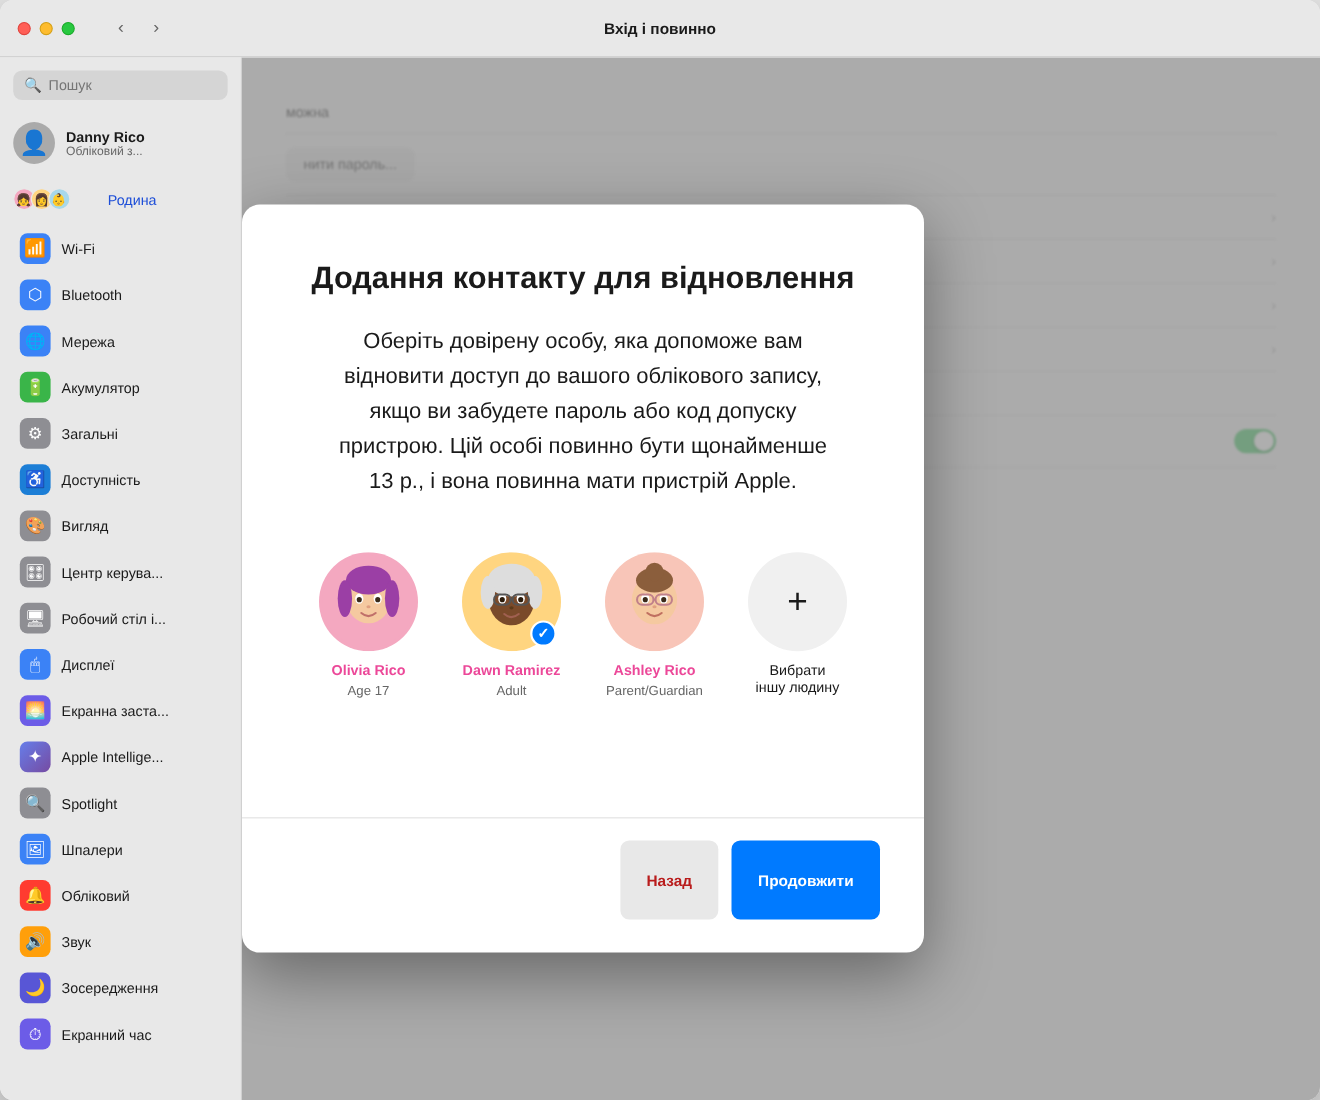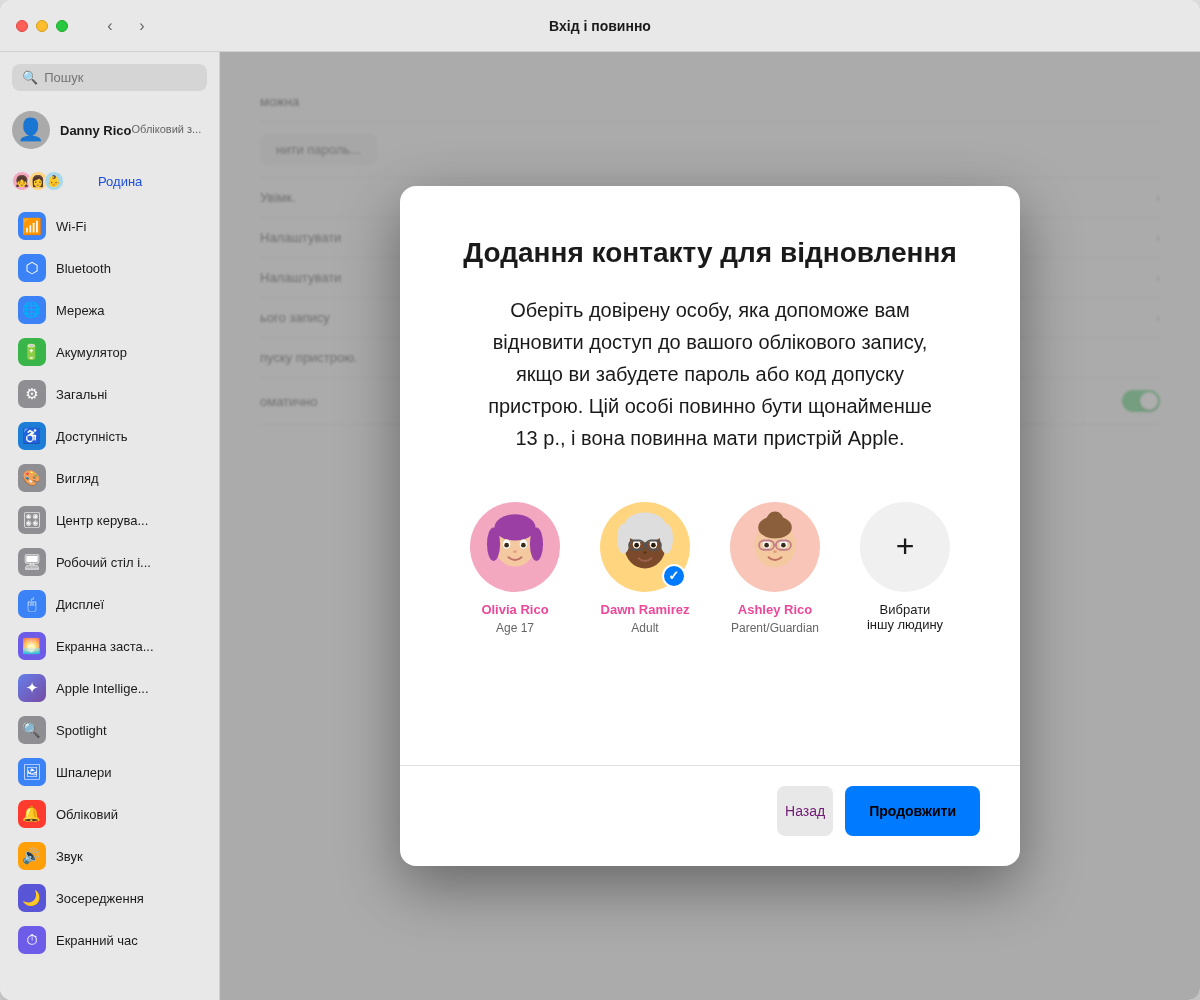--- a/index.html
+++ b/index.html
@@ -142,21 +142,21 @@
       display: flex;
       align-items: center;
       justify-content: center;
       font-size: 18px;
       overflow: hidden;
       flex-shrink: 0;
     }
 
     .user-info {
       display: flex;
-      flex-direction: row;
+      flex-direction: column;
     }
 
     .user-name {
       font-size: 13px;
       font-weight: 600;
       color: #1a1a1a;
     }
 
     .user-subtitle {
       font-size: 11px;
@@ -308,21 +308,21 @@
     
     .modal-overlay {
       position: absolute;
       top: 0;
       left: 0;
       right: 0;
       bottom: 0;
       background: rgba(0,0,0,0.3);
       display: flex;
       align-items: center;
-      justify-content: center;
+      justify-content: flex-start;
       z-index: 100;
     }
 
     
     .modal {
       background: white;
       border-radius: 16px;
       width: 620px;
       min-height: 680px;
       box-shadow: 0 20px 60px rgba(0,0,0,0.4);
@@ -457,35 +457,35 @@
       display: flex;
       justify-content: flex-end;
       gap: 12px;
       border-top: 1px solid #e0e0e0;
     }
 
     .btn-secondary {
       background: #e8e8e8;
       border: none;
       border-radius: 8px;
-      padding: 10px 8px;
+      padding: 10px 24px;
       font-size: 14px;
-      font-weight: 400;
-      color: #701a75;
+      font-weight: 700;
+      color: #b91c1c;
       cursor: pointer;
     }
 
     .btn-primary {
       background: #007aff;
       border: none;
       border-radius: 8px;
-      padding: 17px 24px;
+      padding: 28px 24px;
       font-size: 14px;
       font-weight: 600;
-      color: #000000;
+      color: #ffffff;
       cursor: pointer;
     }
   </style>
 </head>
 <body>
 
 <div class="window">
 
   <div class="titlebar">
     <div class="traffic-lights">

